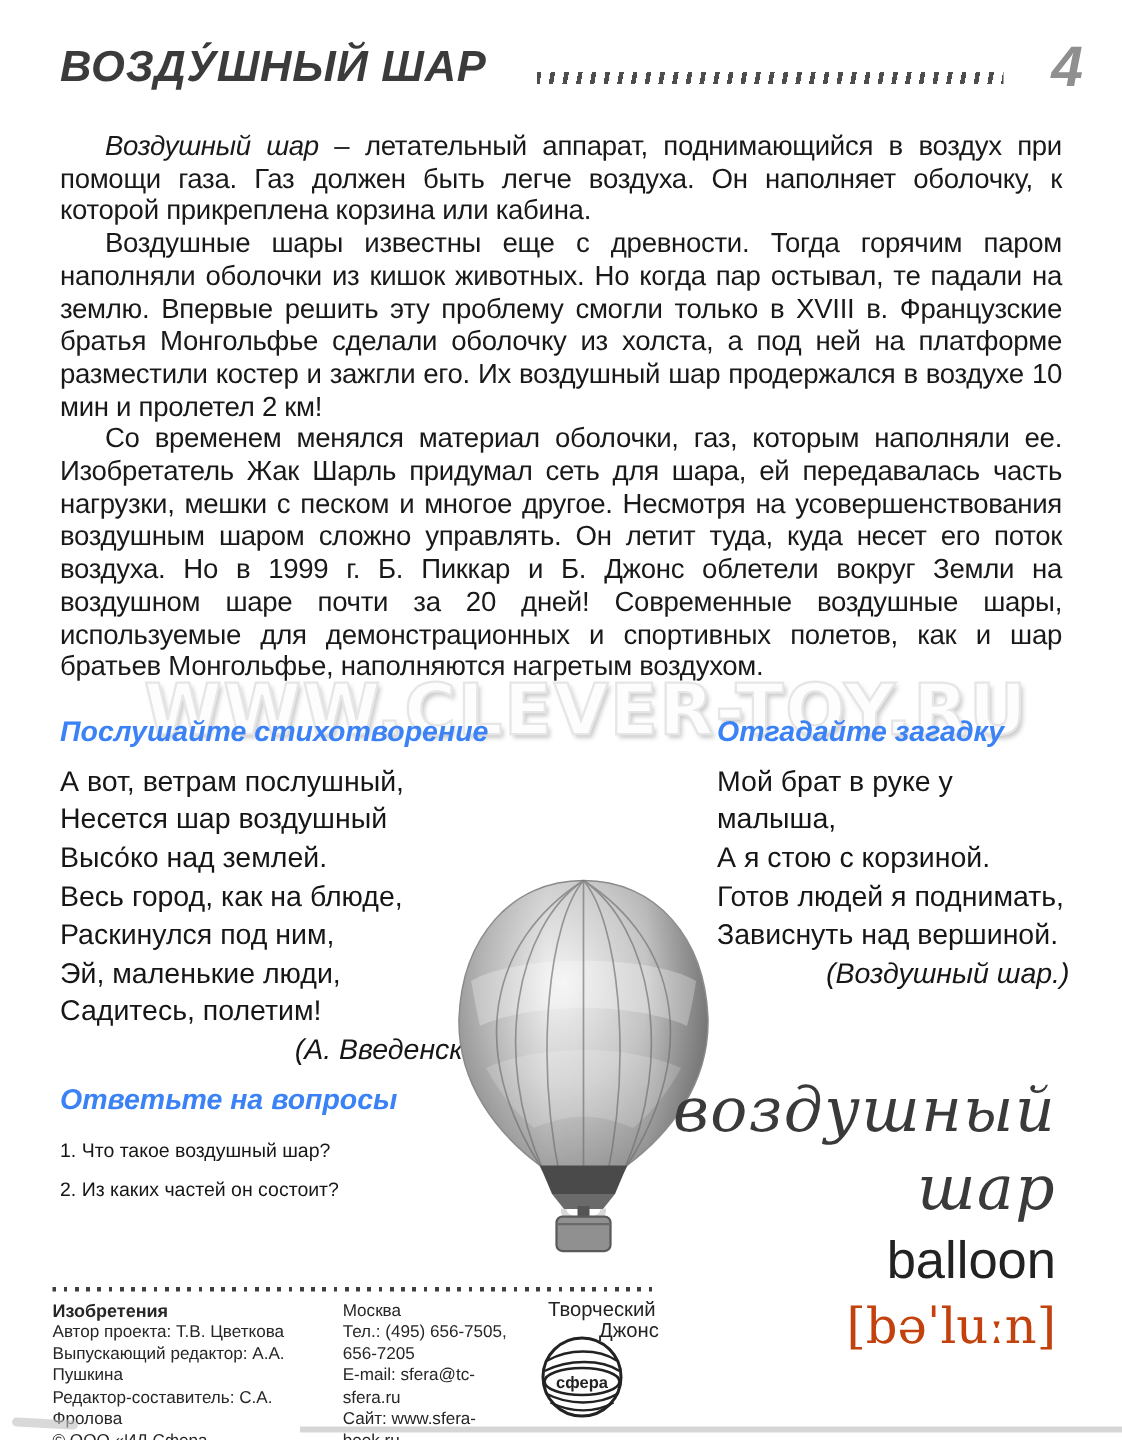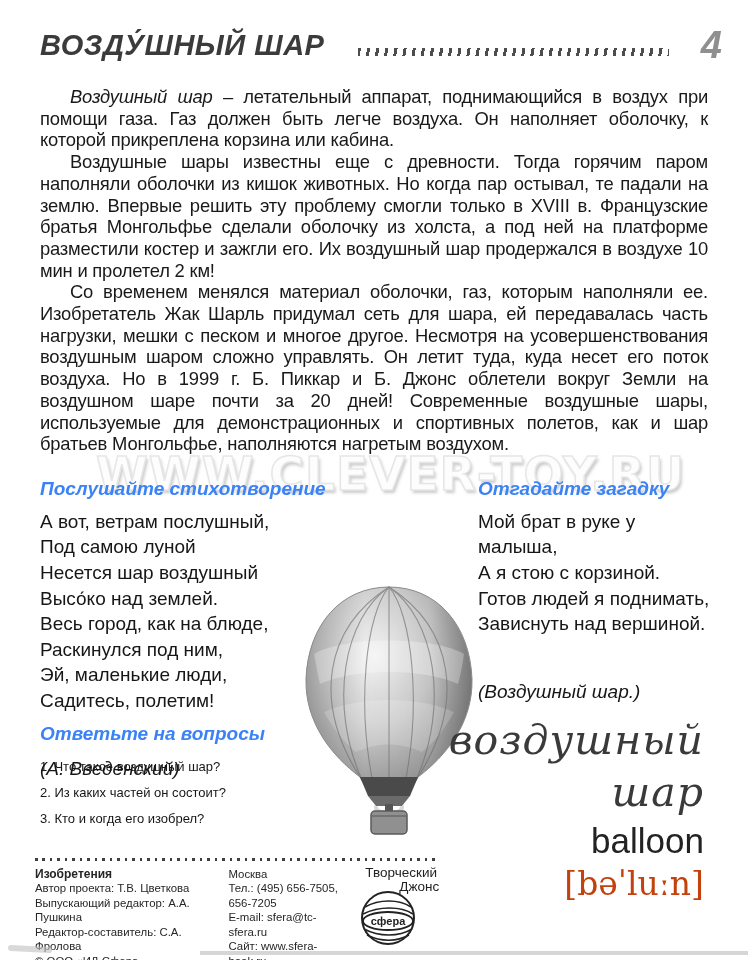--- a/index.html
+++ b/index.html
@@ -41,21 +41,21 @@
     user-select:none;
   }
 
   
   .colhead{
     font-size:19px;font-weight:bold;font-style:italic;color:#3b82f6;
     margin:0 0 9px 0;line-height:1.1;
   }
   .poem{left:40px;top:479px;width:300px;z-index:2;}
   .poem .line,.riddle .line{font-size:19px;line-height:25.6px;}
-  .byline{font-size:19px;font-style:italic;line-height:25.6px;padding-right:4px;margin-top:42px;}
+  .byline{font-size:19px;font-style:italic;line-height:25.6px;text-align:right;padding-right:4px;}
   .riddle{left:478px;top:479px;width:235px;z-index:2;}
   .riddle .byline{padding-right:0;}
 
   
   .questions{left:40px;top:724px;width:330px;z-index:2;}
   .questions .line{font-size:13px;line-height:26px;}
 
   
   .balloon{left:294px;top:584px;z-index:2;}
 
@@ -103,21 +103,20 @@
 
 <div class="layer bodycopy">
   <p><span class="ital">Воздушный шар</span><span> – летательный аппарат, поднимающийся в воздух при помощи газа. Газ должен быть легче воздуха. Он наполняет оболочку, к которой прикреплена корзина или кабина.</span></p>
   <p>Воздушные шары известны еще с древности. Тогда горячим паром наполняли оболочки из кишок животных. Но когда пар остывал, те падали на землю. Впервые решить эту проблему смогли только в XVIII в. Французские братья Монгольфье сделали оболочку из холста, а под ней на платформе разместили костер и зажгли его. Их воздушный шар продержался в воздухе 10 мин и пролетел 2 км!</p>
   <p>Со временем менялся материал оболочки, газ, которым наполняли ее. Изобретатель Жак Шарль придумал сеть для шара, ей передавалась часть нагрузки, мешки с песком и многое другое. Несмотря на усовершенствования воздушным шаром сложно управлять. Он летит туда, куда несет его поток воздуха. Но в 1999 г. Б. Пиккар и Б. Джонс облетели вокруг Земли на воздушном шаре почти за 20 дней! Современные воздушные шары, используемые для демонстрационных и спортивных полетов, как и шар братьев Монгольфье, наполняются нагретым воздухом.</p>
 </div>
 
 <div class="layer poem">
   <div class="colhead">Послушайте стихотворение</div>
   <div class="line">А вот, ветрам послушный,</div>
-  <div class="line">Под самою луной</div>
   <div class="line">Несется шар воздушный</div>
   <div class="line">Высо́ко над землей.</div>
   <div class="line">Весь город, как на блюде,</div>
   <div class="line">Раскинулся под ним,</div>
   <div class="line">Эй, маленькие люди,</div>
   <div class="line">Садитесь, полетим!</div>
   <div class="byline">(А. Введенский)</div>
 </div>
 
 <div class="layer riddle">
@@ -170,21 +169,20 @@
 
     <rect x="77" y="227" width="36" height="23" rx="4" fill="#909090" stroke="#5a5a5a" stroke-width="1.5"></rect>
     <line x1="77" y1="232" x2="113" y2="232" stroke="#6a6a6a" stroke-width="1.5"></line>
   </svg>
 </div>
 
 <div class="layer questions">
   <div class="colhead">Ответьте на вопросы</div>
   <div class="line">1. Что такое воздушный шар?</div>
   <div class="line">2. Из каких частей он состоит?</div>
-  <div class="line">3. Кто и когда его изобрел?</div>
 </div>
 
 <div class="layer vocab">
   <div class="script-line">воздушный</div>
   <div class="script-line">шар</div>
   <div class="en-word">balloon</div>
   <div class="transcription">[bəˈluːn]</div>
 </div>
 
 <div class="layer footer">

